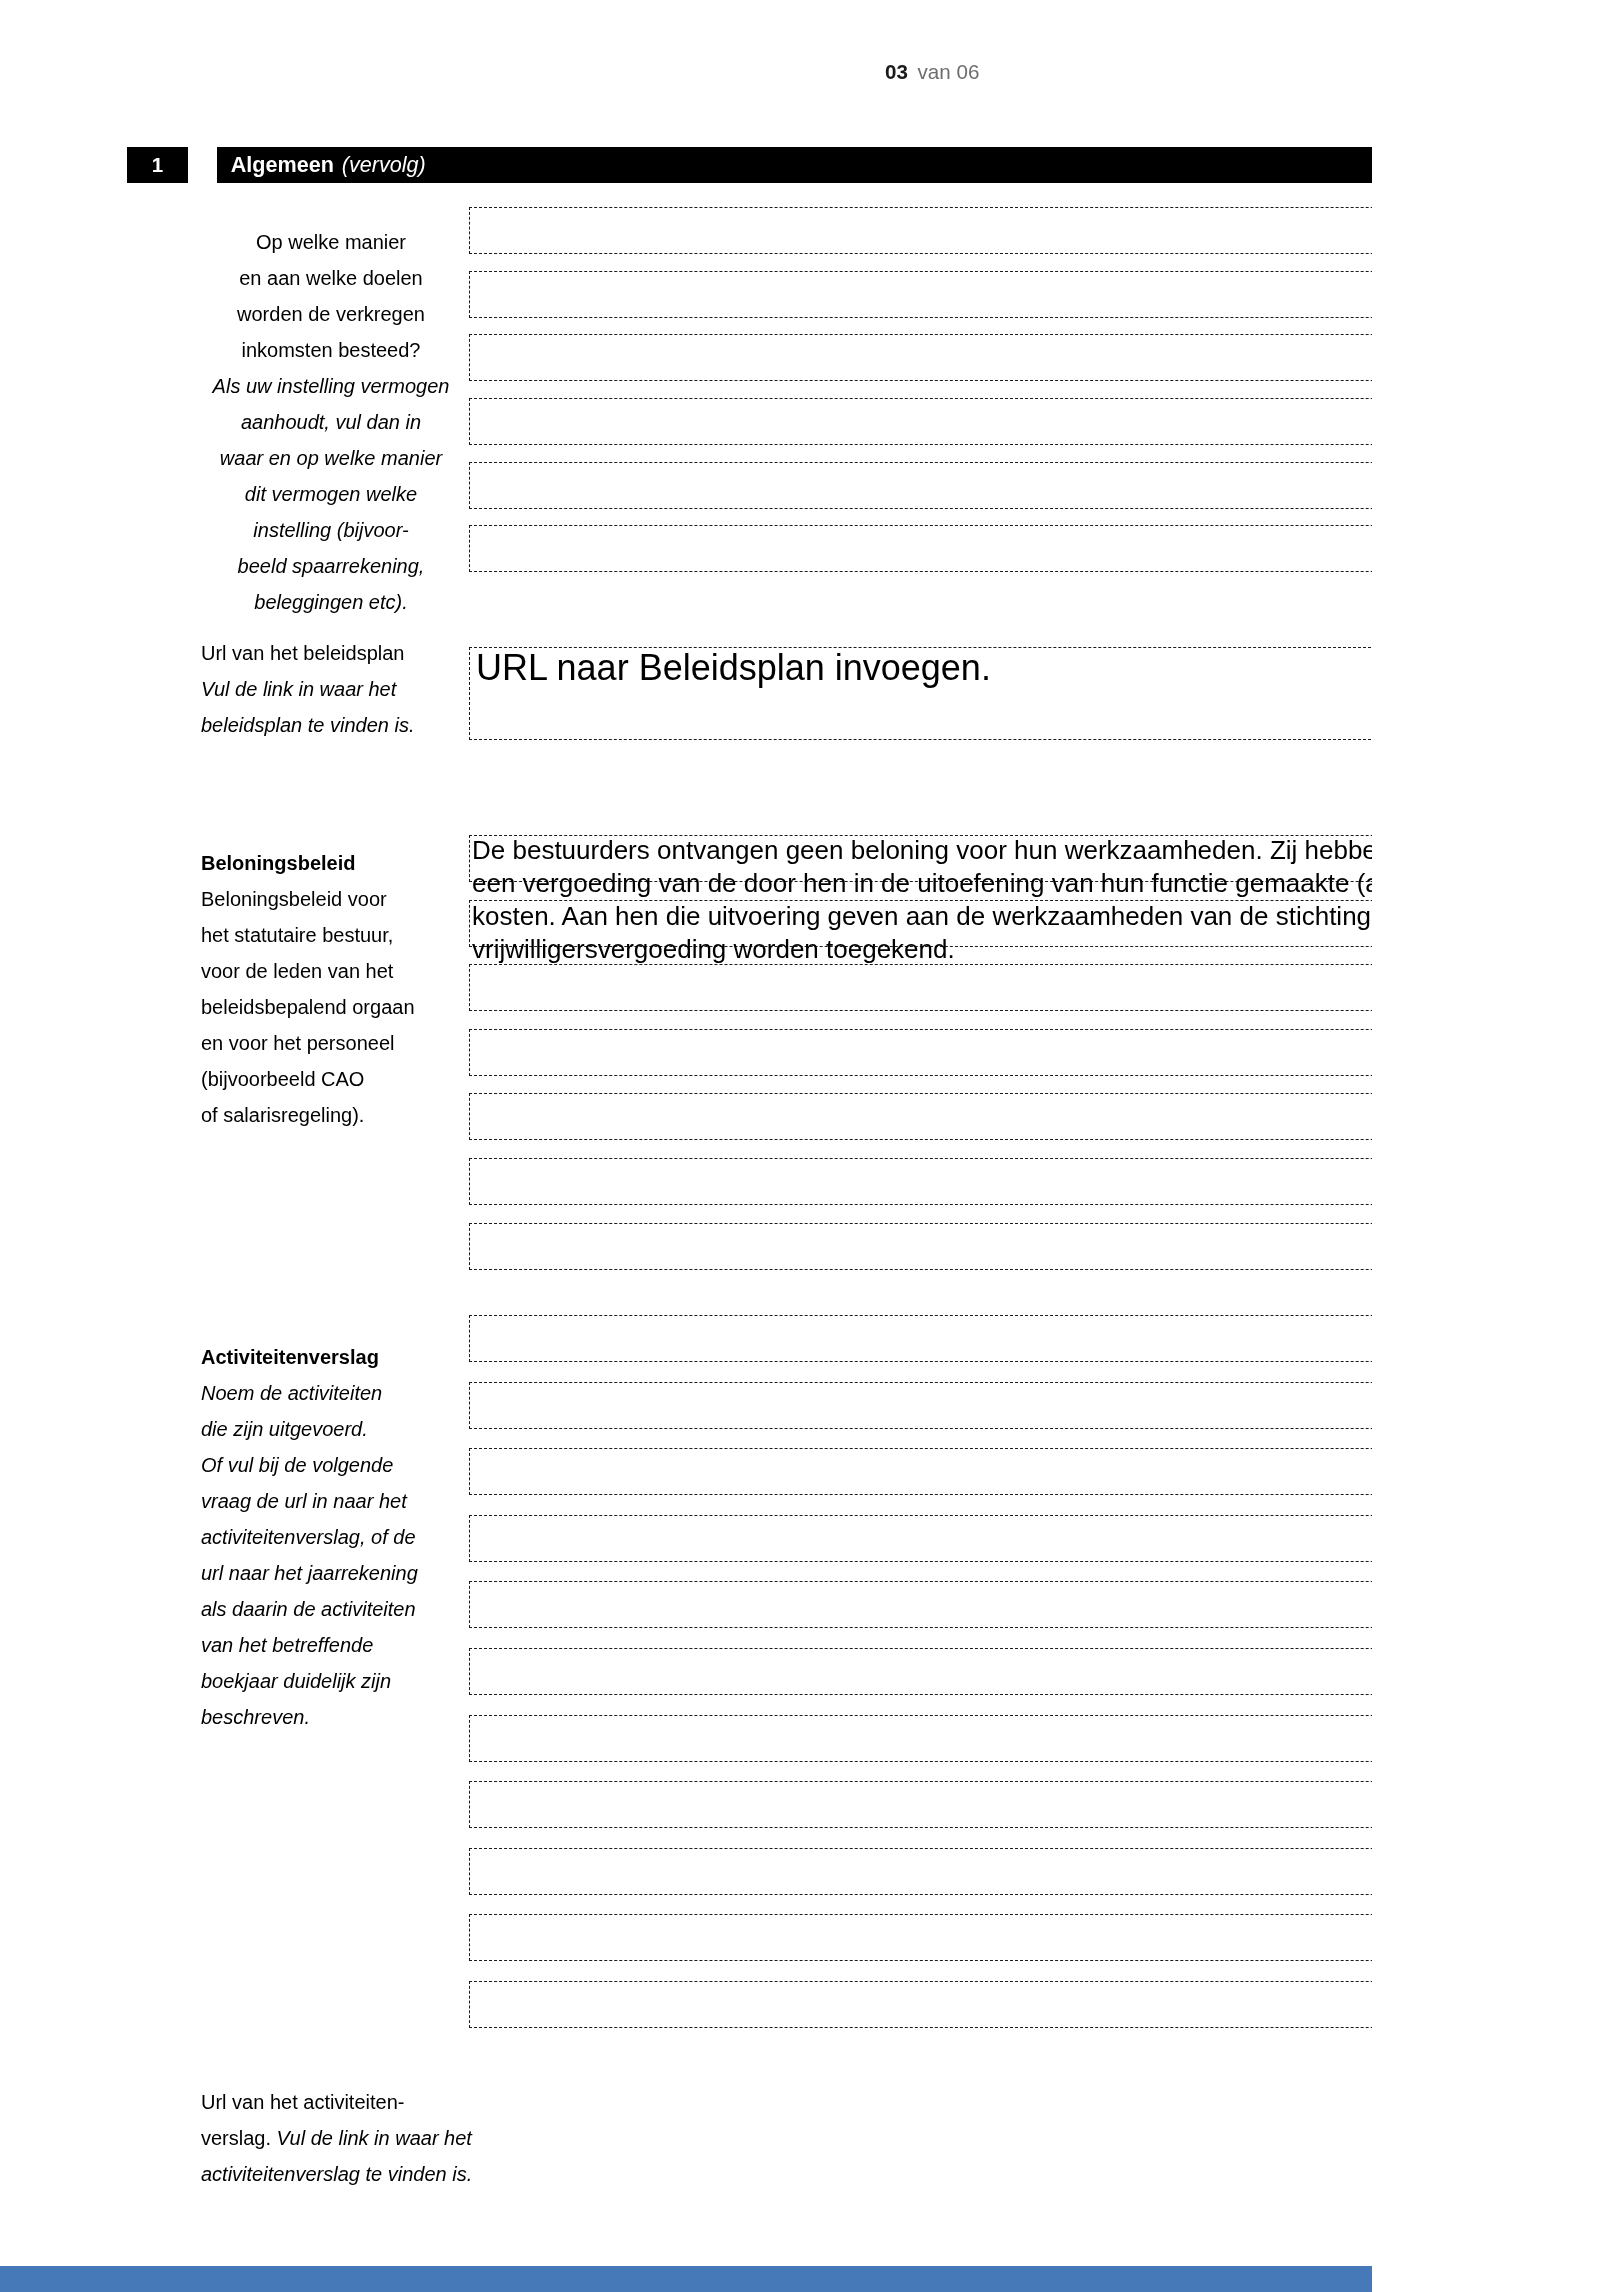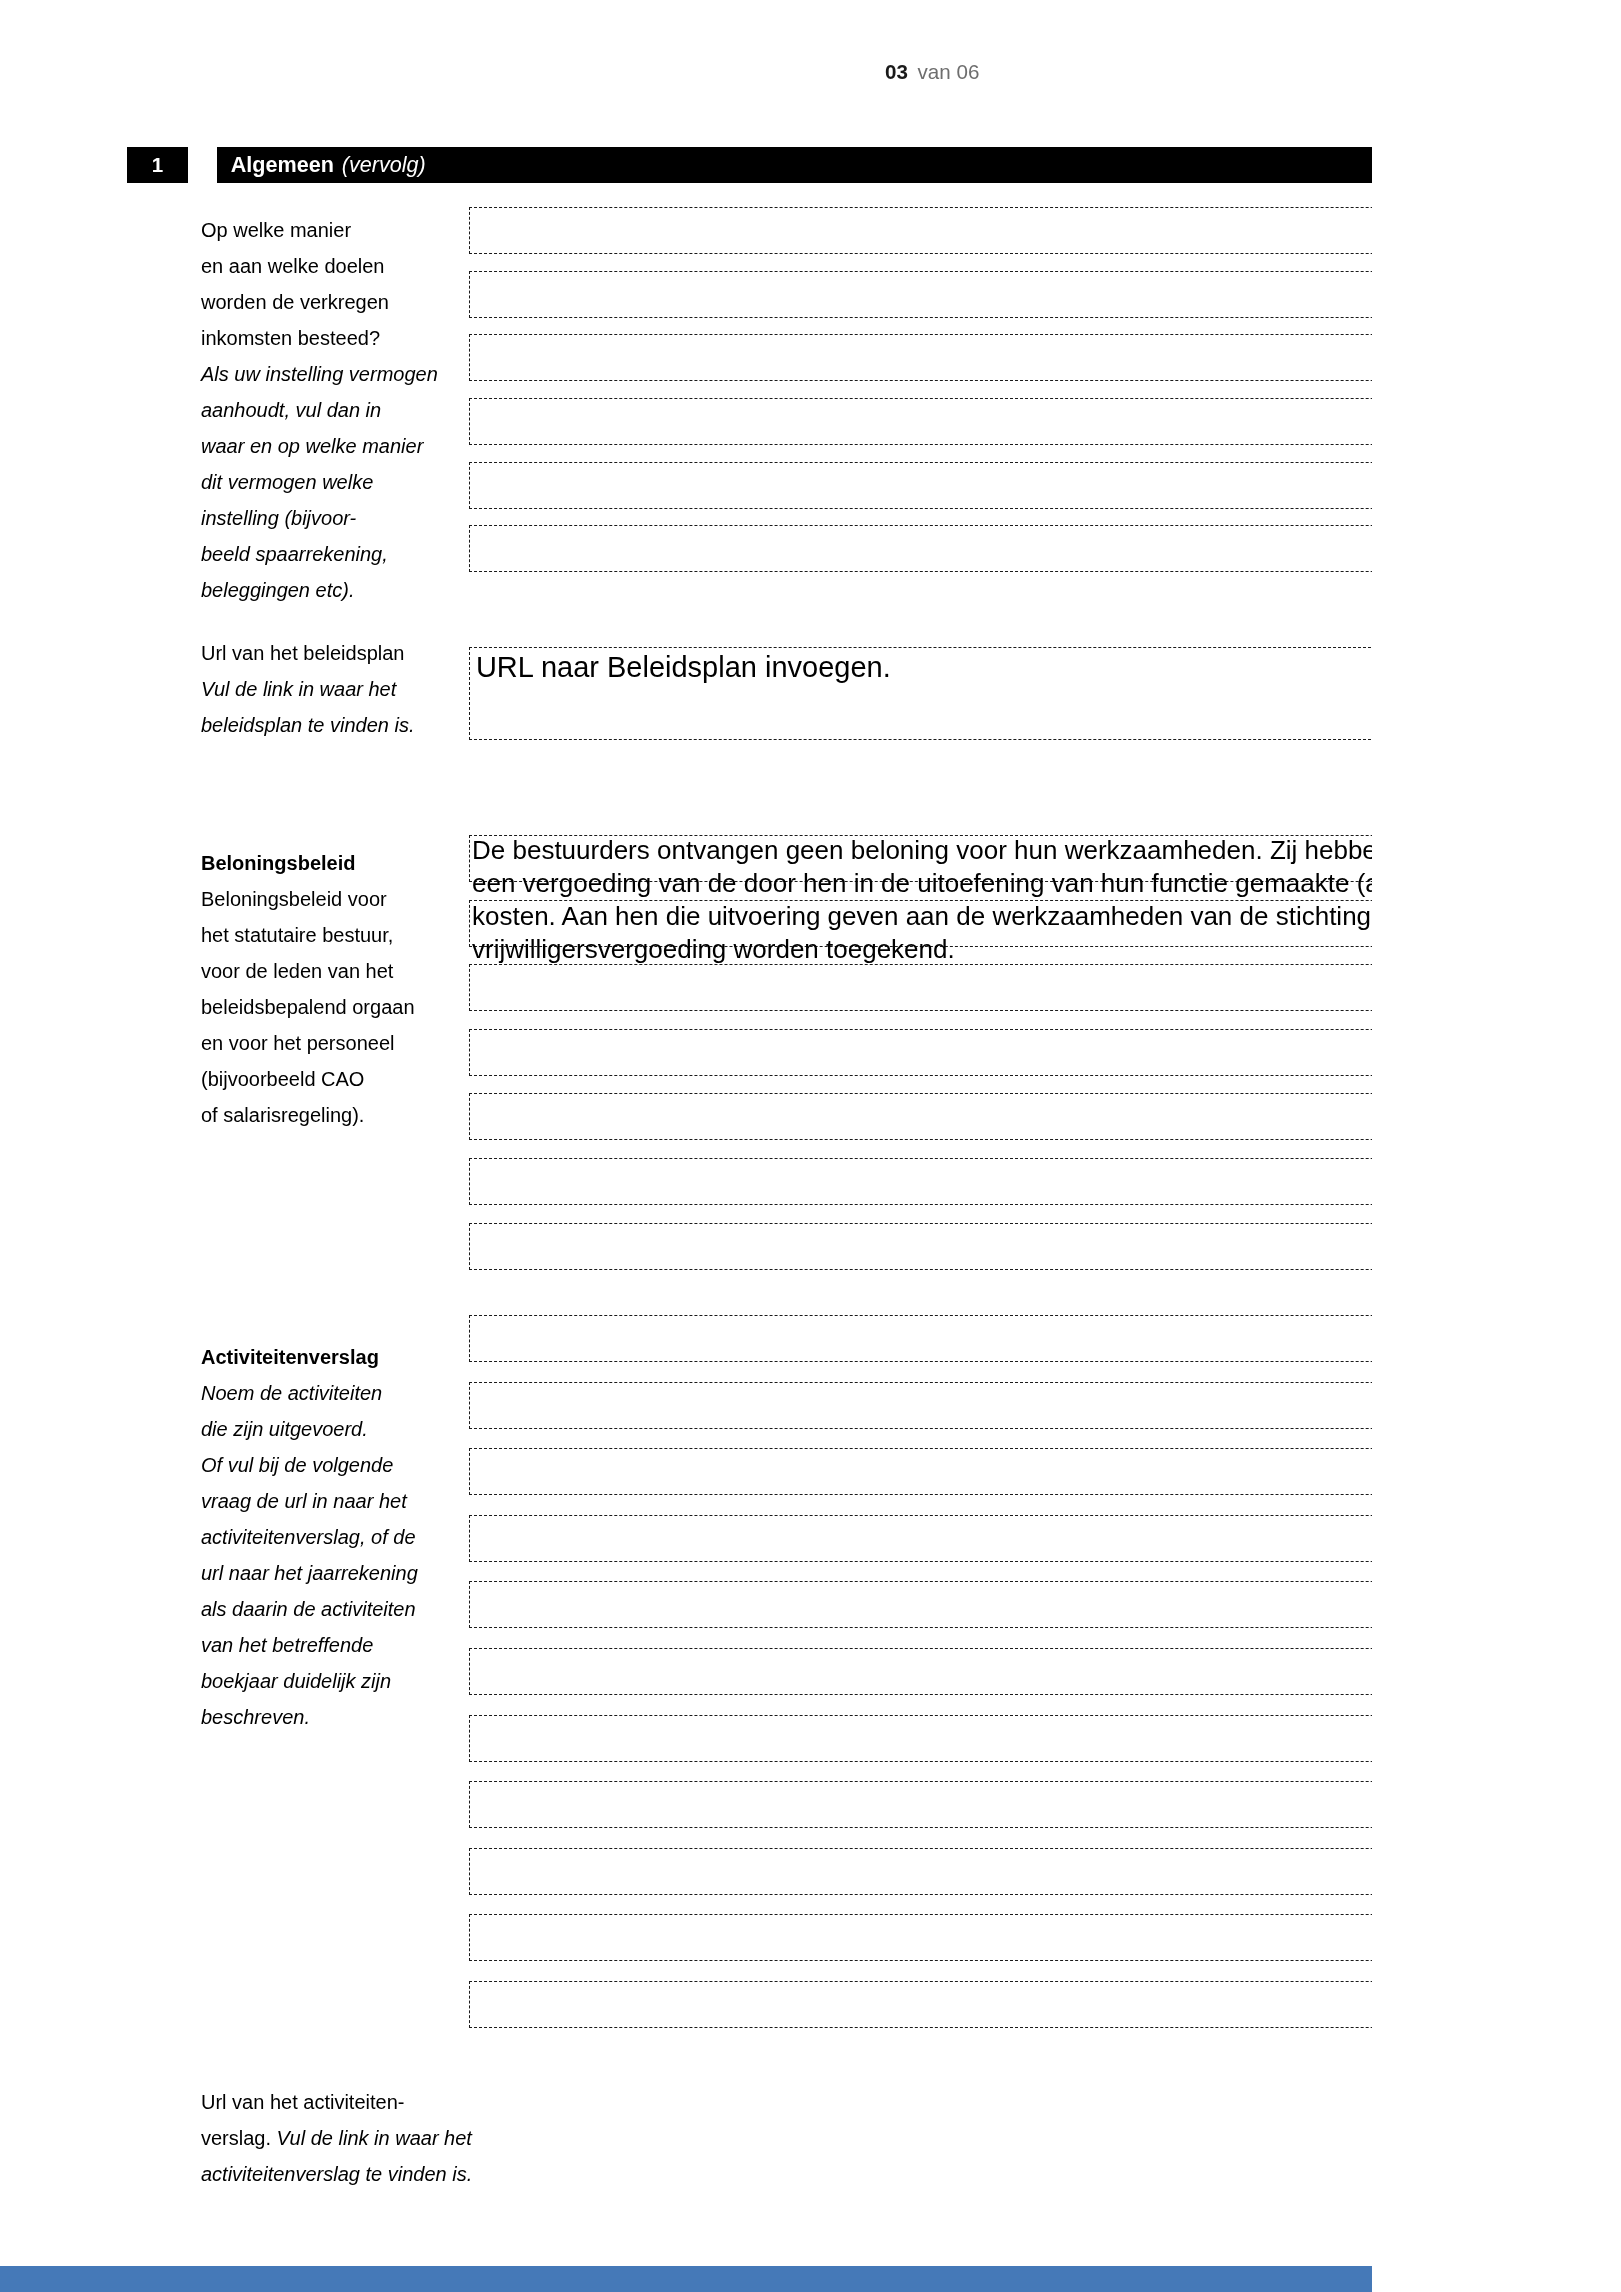--- a/index.html
+++ b/index.html
@@ -38,21 +38,21 @@
   .dotted-field {
     width:1075px; height:47px; margin-bottom:16.7px;
     border:1.6px dashed #1a1a1a; background:#fff;
   }
   .fields.p66 .dotted-field { margin-bottom:17.6px; }
   .fields.p68 .dotted-field { margin-bottom:19.6px; }
 
   
   .urlbox {
     left:469px; width:912px; border:1.6px dashed #1a1a1a; background:#fff;
-    font-size:29px; line-height:33px; padding:2.9px 5.9px; color:#000;
+    font-size:36px; line-height:33px; padding:2.9px 5.9px; color:#000;
     font-family:"Liberation Sans", sans-serif; overflow:hidden;
   }
   .open-btn {
     left:1395px; width:139px; height:47px; background:#fef9c3;
     display:flex; align-items:center; justify-content:center;
     font-size:20.6px; color:#000; cursor:pointer;
   }
 
   
   .filled-text {
@@ -74,21 +74,21 @@
   </div>
 
   <div class="bar-num abs">
     <span>1</span>
   </div>
   <div class="bar-title abs">
     <span class="bt-bold">Algemeen</span>
     <span class="bt-it">(vervolg)</span>
   </div>
 
-  <div class="label abs" style="top:212px;">
+  <div class="label abs" style="top:224px;text-align:center;">
     <div>
         <div>Op welke manier</div>
         <div>en aan welke doelen</div>
         <div>worden de verkregen</div>
         <div>inkomsten besteed?</div>
       </div>
     <div class="it">
         <div>Als uw instelling vermogen</div>
         <div>aanhoudt, vul dan in</div>
         <div>waar en op welke manier</div>

